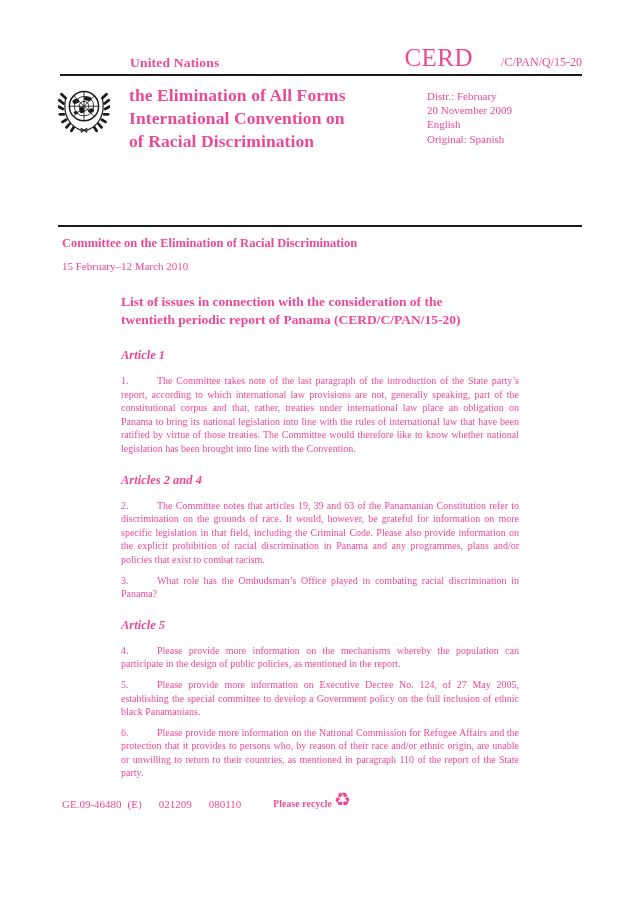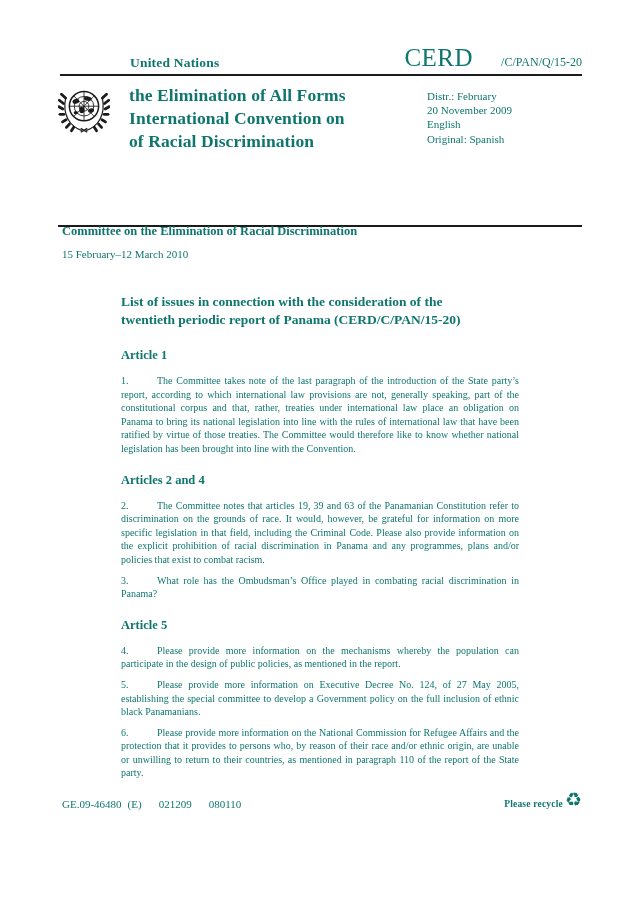--- a/index.html
+++ b/index.html
@@ -2,21 +2,21 @@
 <html><head>
 <meta charset="utf-8">
 <style>
   html, body { margin: 0; padding: 0; background: #ffffff; }
   .page {
     position: relative;
     width: 640px;
     height: 826px;
     background: #ffffff;
     font-family: "Liberation Serif", serif;
-    color: #0f766e;
+    color: #ec4899;
     overflow: hidden;
   }
   
   .un-name {
     position: absolute;
     left: 130px; top: 55px;
     font-size: 13.5px; font-weight: bold;
     letter-spacing: 0.2px;
   }
   .doc-symbol {
@@ -51,55 +51,55 @@
     font-size: 11px;
     line-height: 14.2px;
   }
   
   .rule-mid {
     position: absolute;
     left: 58px; top: 225px;
     width: 524px; height: 2px;
     background: #1b1b1b;
   }
-  .committee { position: absolute; left: 62px; top: 224px; }
+  .committee { position: absolute; left: 62px; top: 236px; }
   .committee .name    { font-size: 12.5px; font-weight: bold; }
   .committee .session { font-size: 10.5px; font-weight: bold; margin-top: 2px; }
   .committee .dates   { font-size: 11px; margin-top: 9px; }
   
   .main {
     position: absolute;
     left: 121px; top: 293px;
     width: 398px;
   }
   .doc-title {
     margin: 0;
     font-size: 13.5px; font-weight: bold;
     line-height: 17.5px;
   }
   .section-heading {
     margin: 17px 0 11px 0;
     font-size: 12.5px; font-weight: bold;
     line-height: 15px;
+    font-style: italic;
   }
   .section-heading.first { margin-top: 20px; }
   .body-para {
     margin: 0 0 7px 0;
     font-size: 10px;
     line-height: 13.6px;
     text-align: justify;
   }
   .pnum { display: inline-block; width: 36px; }
   
   .footer {
     position: absolute;
     left: 62px; top: 794px;
     width: 520px;
     display: flex;
-    justify-content: space-between;
     align-items: center;
     gap: 32px;
   }
   .footer-ref { font-size: 11px; white-space: nowrap; }
   .footer-ref .gap-s { display: inline-block; width: 6px; }
   .footer-ref .gap-l { display: inline-block; width: 17px; }
   .recycle-wrap { display: flex; align-items: center; }
   .recycle-label {
     font-size: 9.5px; font-weight: bold;
     letter-spacing: 0.2px;

